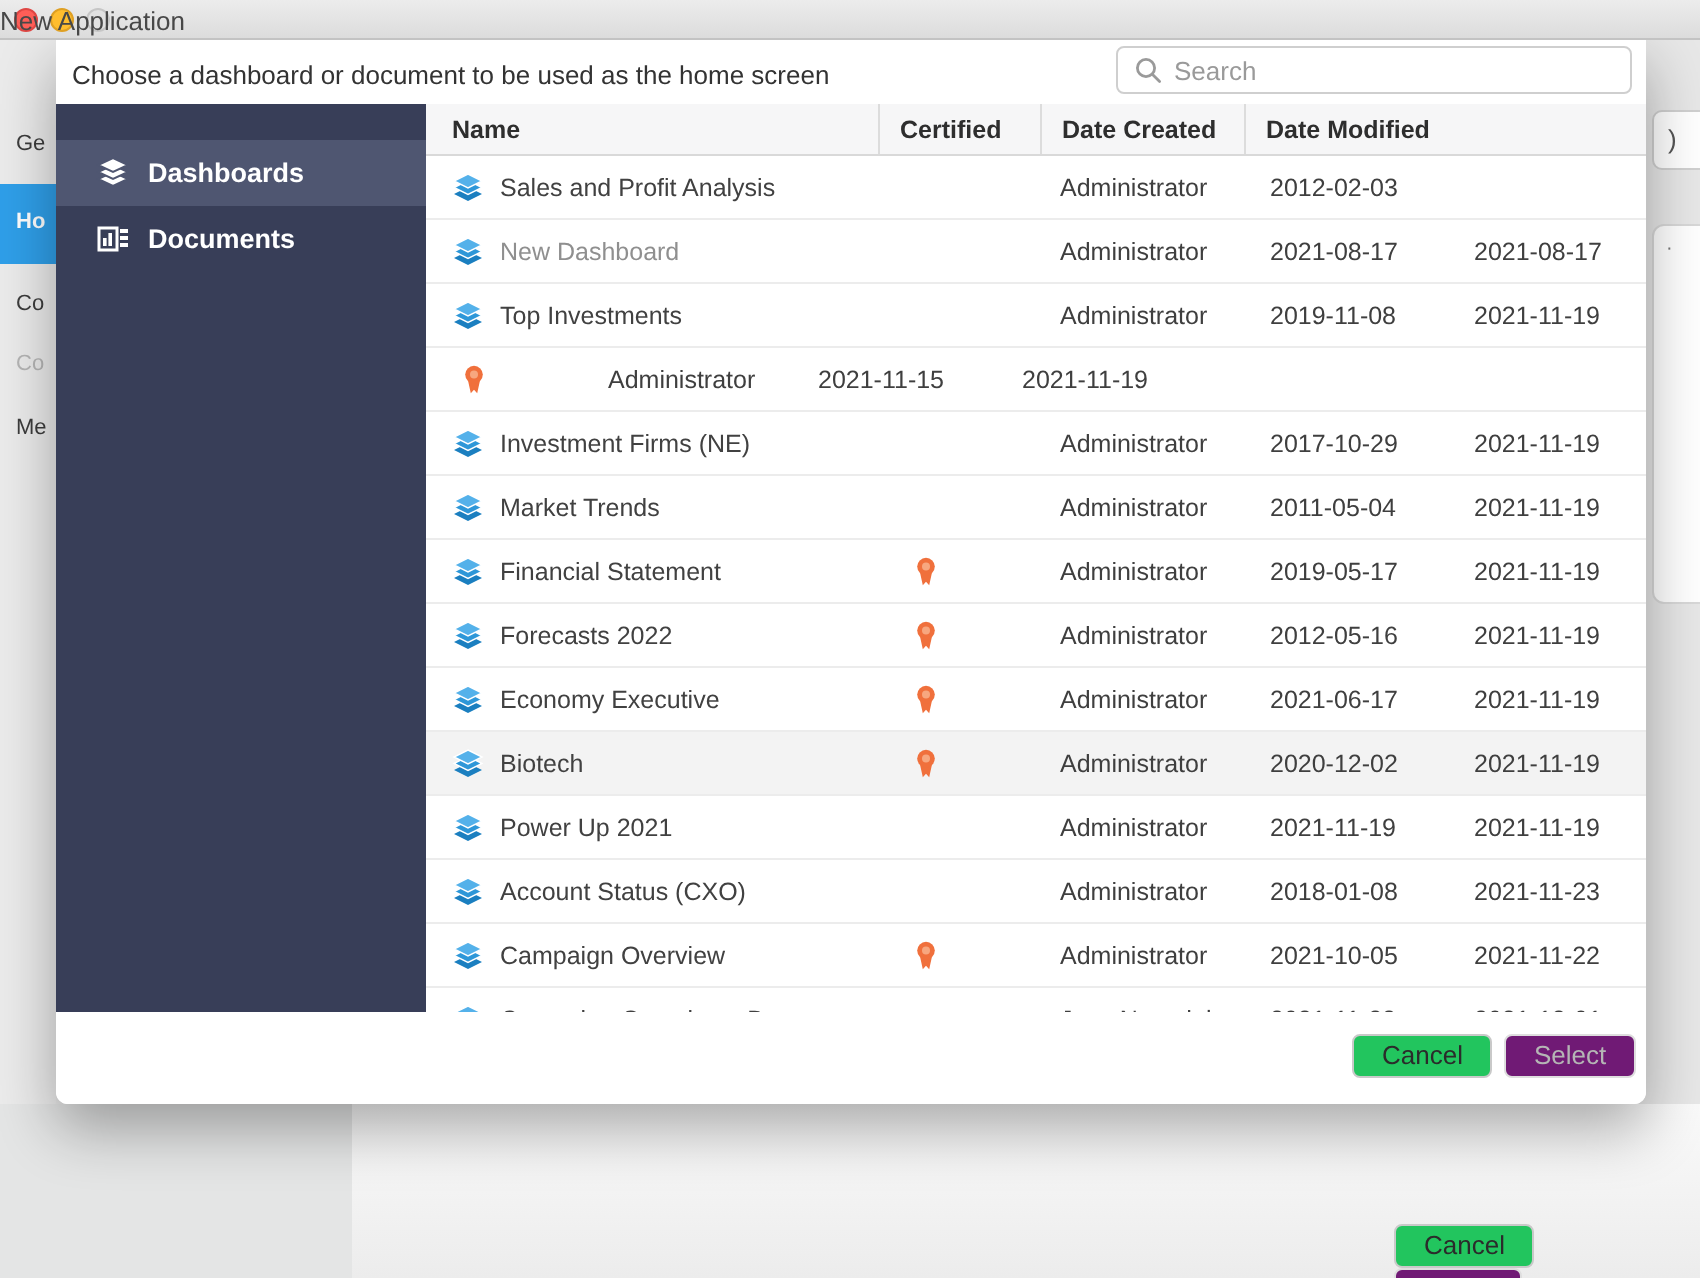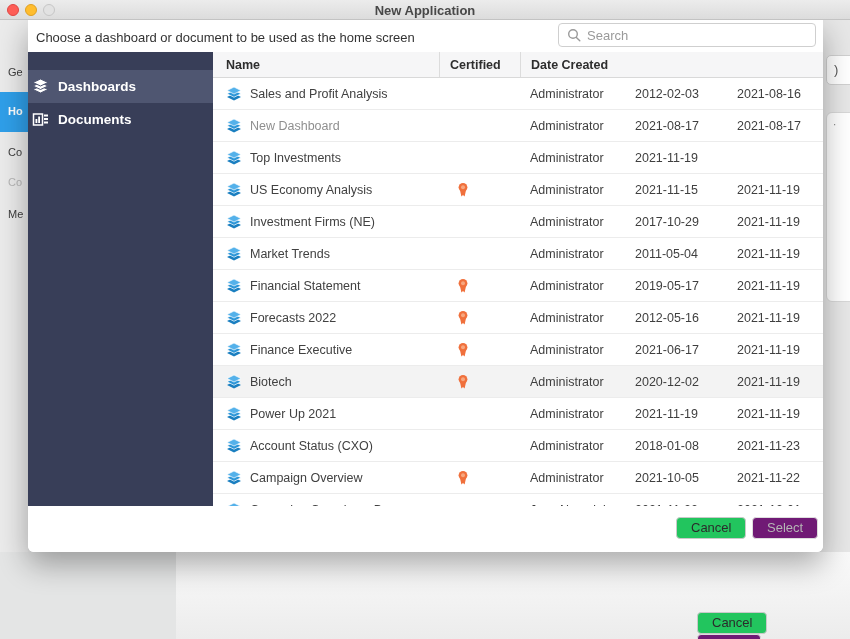--- a/index.html
+++ b/index.html
@@ -6,22 +6,22 @@
   html,body { width:850px; height:639px; overflow:hidden;
     font-family:"Liberation Sans","DejaVu Sans",sans-serif; background:#e7e7e7; }
 
   
   .titlebar { position:absolute; left:0; top:0; width:850px; height:20px;
     background:linear-gradient(#ececec,#dcdcdc); border-bottom:1px solid #c3c3c3; z-index:5; }
   .traffic { position:absolute; top:4px; width:12px; height:12px; border-radius:50%; }
   .t-red    { left:7px;  background:#fe5e57; border:1px solid #df4744; }
   .t-yellow { left:25px; background:#ffbd2e; border:1px solid #dfa023; }
   .t-gray   { left:43px; background:#e2e2e2; border:1px solid #c6c6c6; }
-  .win-title { position:absolute; left:0; right:0; top:3px; text-align:center;
-    font-size:13px; font-weight:bold; color:#484848; }
+  .win-title { position:absolute; left:0; right:0; top:3px; 
+    font-size:13px; font-weight:normal; color:#484848; }
 
   
   .bg-strip { position:absolute; left:0; top:20px; width:28px; height:619px; background:#ebebeb; }
   .bg-nav-label { position:absolute; left:8px; font-size:11px; color:#3c3c3c; white-space:nowrap; }
   .bg-nav-sel { position:absolute; left:0; top:72px; width:28px; height:40px; background:#2f9fe9; }
   .bg-nav-sel .bg-nav-label { color:#fff; font-weight:bold; top:13px; }
   .bg-nav-disabled { color:#b5b5b5; }
 
   .bg-right-toggle { position:absolute; left:826px; top:55px; width:34px; height:30px;
     background:#fff; border:1px solid #d0d0d0; border-radius:5px; color:#555;
@@ -46,21 +46,21 @@
 
   .modal-prompt { position:absolute; left:8px; top:10px; font-size:13px; color:#333; }
   .searchbox { position:absolute; right:7px; top:3px; width:258px; height:24px;
     border:1px solid #cfcfcf; border-radius:4px; background:#fff; display:flex; align-items:center; padding:0 8px; }
   .searchbox input { border:none; outline:none; flex:1; font-size:13px; color:#444;
     font-family:inherit; margin-left:6px; background:transparent; }
   .searchbox input::placeholder { color:#9a9a9a; }
 
   
   .dlg-sidebar { position:absolute; left:0; top:32px; width:185px; height:454px; background:#383e58; padding-top:18px; }
-  .side-item { position:relative; height:33px; display:flex; align-items:center; padding-left:4px;
+  .side-item { position:relative; height:33px; display:flex; align-items:center; padding-left:20px;
     color:#fff; font-size:13.5px; font-weight:bold; cursor:default; }
   .side-item.selected { background:#4f5671; }
   .side-item svg { margin-right:9px; }
 
   
   .tbl-header { position:absolute; left:185px; top:32px; width:610px; height:26px; background:#f6f6f7;
     border-bottom:1px solid #d9d9d9; display:flex; font-size:12.5px; font-weight:bold; color:#2e2e2e; }
   .tbl-header .hcell { display:flex; align-items:center; padding-left:10px; border-left:1px solid #dcdcdc; }
   .tbl-header .hcell:first-child { border-left:none; padding-left:13px; }
   .c-name { width:226px; } .c-cert { width:81px;text-align:right; } .c-owner { width:105px; }
@@ -144,38 +144,38 @@
         <rect x="12" y="10.5" width="4" height="2" fill="#ffffff"></rect>
       </svg>
       <span>Documents</span>
     </div>
   </div>
 
   <div class="tbl-header">
     <div class="hcell c-name">Name</div>
     <div class="hcell c-cert">Certified</div>
     <div class="hcell c-created">Date Created</div>
+    <div class="hcell c-modified">Date Modified</div>
   </div>
 
   <div class="tbl-body">
       <div class="trow">
     <div class="cell c-name">
       <svg width="16" height="16" viewBox="0 0 16 16">
         <polygon points="8,7.5 15,11 8,14.5 1,11" fill="#1b7fc0"></polygon>
         <polygon points="8,4.25 15,7.75 8,11.25 1,7.75" fill="#2e97d8" stroke="#ffffff" stroke-width="0.7"></polygon>
         <polygon points="8,1 15,4.5 8,8 1,4.5" fill="#54b1ea" stroke="#ffffff" stroke-width="0.7"></polygon>
       </svg>
       <span class="name-label">Sales and Profit Analysis</span>
     </div>
     <div class="cell c-cert">
       
     </div>
     <div class="cell c-owner">Administrator</div>
     <div class="cell c-created">2012-02-03</div>
-    <div class="cell c-modified">2021-08-16</div>
   </div>
       <div class="trow">
     <div class="cell c-name">
       <svg width="16" height="16" viewBox="0 0 16 16">
         <polygon points="8,7.5 15,11 8,14.5 1,11" fill="#1b7fc0"></polygon>
         <polygon points="8,4.25 15,7.75 8,11.25 1,7.75" fill="#2e97d8" stroke="#ffffff" stroke-width="0.7"></polygon>
         <polygon points="8,1 15,4.5 8,8 1,4.5" fill="#54b1ea" stroke="#ffffff" stroke-width="0.7"></polygon>
       </svg>
       <span class="name-label muted">New Dashboard</span>
     </div>
@@ -192,31 +192,24 @@
         <polygon points="8,7.5 15,11 8,14.5 1,11" fill="#1b7fc0"></polygon>
         <polygon points="8,4.25 15,7.75 8,11.25 1,7.75" fill="#2e97d8" stroke="#ffffff" stroke-width="0.7"></polygon>
         <polygon points="8,1 15,4.5 8,8 1,4.5" fill="#54b1ea" stroke="#ffffff" stroke-width="0.7"></polygon>
       </svg>
       <span class="name-label">Top Investments</span>
     </div>
     <div class="cell c-cert">
       
     </div>
     <div class="cell c-owner">Administrator</div>
-    <div class="cell c-modified">2021-11-19</div>
-  </div>
-      <div class="trow">
-    <div class="cell c-name">
-      <svg width="16" height="16" viewBox="0 0 16 16">
-        <polygon points="8,7.5 15,11 8,14.5 1,11" fill="#1b7fc0"></polygon>
-        <polygon points="8,4.25 15,7.75 8,11.25 1,7.75" fill="#2e97d8" stroke="#ffffff" stroke-width="0.7"></polygon>
-        <polygon points="8,1 15,4.5 8,8 1,4.5" fill="#54b1ea" stroke="#ffffff" stroke-width="0.7"></polygon>
-      </svg>
-      <span class="name-label">US Economy Analysis</span>
-    </div>
+    <div class="cell c-created">2019-11-08</div>
+    <div class="cell c-modified">2021-11-19</div>
+  </div>
+      <div class="trow">
     <div class="cell c-cert">
       <svg class="cert-icon" width="12" height="16" viewBox="0 0 12 16">
         <path d="M3,8.2 L4.4,14.6 L6,12.9 L7.6,14.6 L9,8.2 Z" fill="#f0703c"></path>
         <circle cx="6" cy="5.3" r="4.4" fill="#f0703c"></circle>
         <circle cx="6" cy="5.3" r="2" fill="#f7a77f"></circle>
       </svg>
     </div>
     <div class="cell c-owner">Administrator</div>
     <div class="cell c-created">2021-11-15</div>
     <div class="cell c-modified">2021-11-19</div>
@@ -293,21 +286,21 @@
     <div class="cell c-created">2012-05-16</div>
     <div class="cell c-modified">2021-11-19</div>
   </div>
       <div class="trow">
     <div class="cell c-name">
       <svg width="16" height="16" viewBox="0 0 16 16">
         <polygon points="8,7.5 15,11 8,14.5 1,11" fill="#1b7fc0"></polygon>
         <polygon points="8,4.25 15,7.75 8,11.25 1,7.75" fill="#2e97d8" stroke="#ffffff" stroke-width="0.7"></polygon>
         <polygon points="8,1 15,4.5 8,8 1,4.5" fill="#54b1ea" stroke="#ffffff" stroke-width="0.7"></polygon>
       </svg>
-      <span class="name-label">Finance Executive</span>
+      <span class="name-label">Economy Executive</span>
     </div>
     <div class="cell c-cert">
       <svg class="cert-icon" width="12" height="16" viewBox="0 0 12 16">
         <path d="M3,8.2 L4.4,14.6 L6,12.9 L7.6,14.6 L9,8.2 Z" fill="#f0703c"></path>
         <circle cx="6" cy="5.3" r="4.4" fill="#f0703c"></circle>
         <circle cx="6" cy="5.3" r="2" fill="#f7a77f"></circle>
       </svg>
     </div>
     <div class="cell c-owner">Administrator</div>
     <div class="cell c-created">2021-06-17</div>

